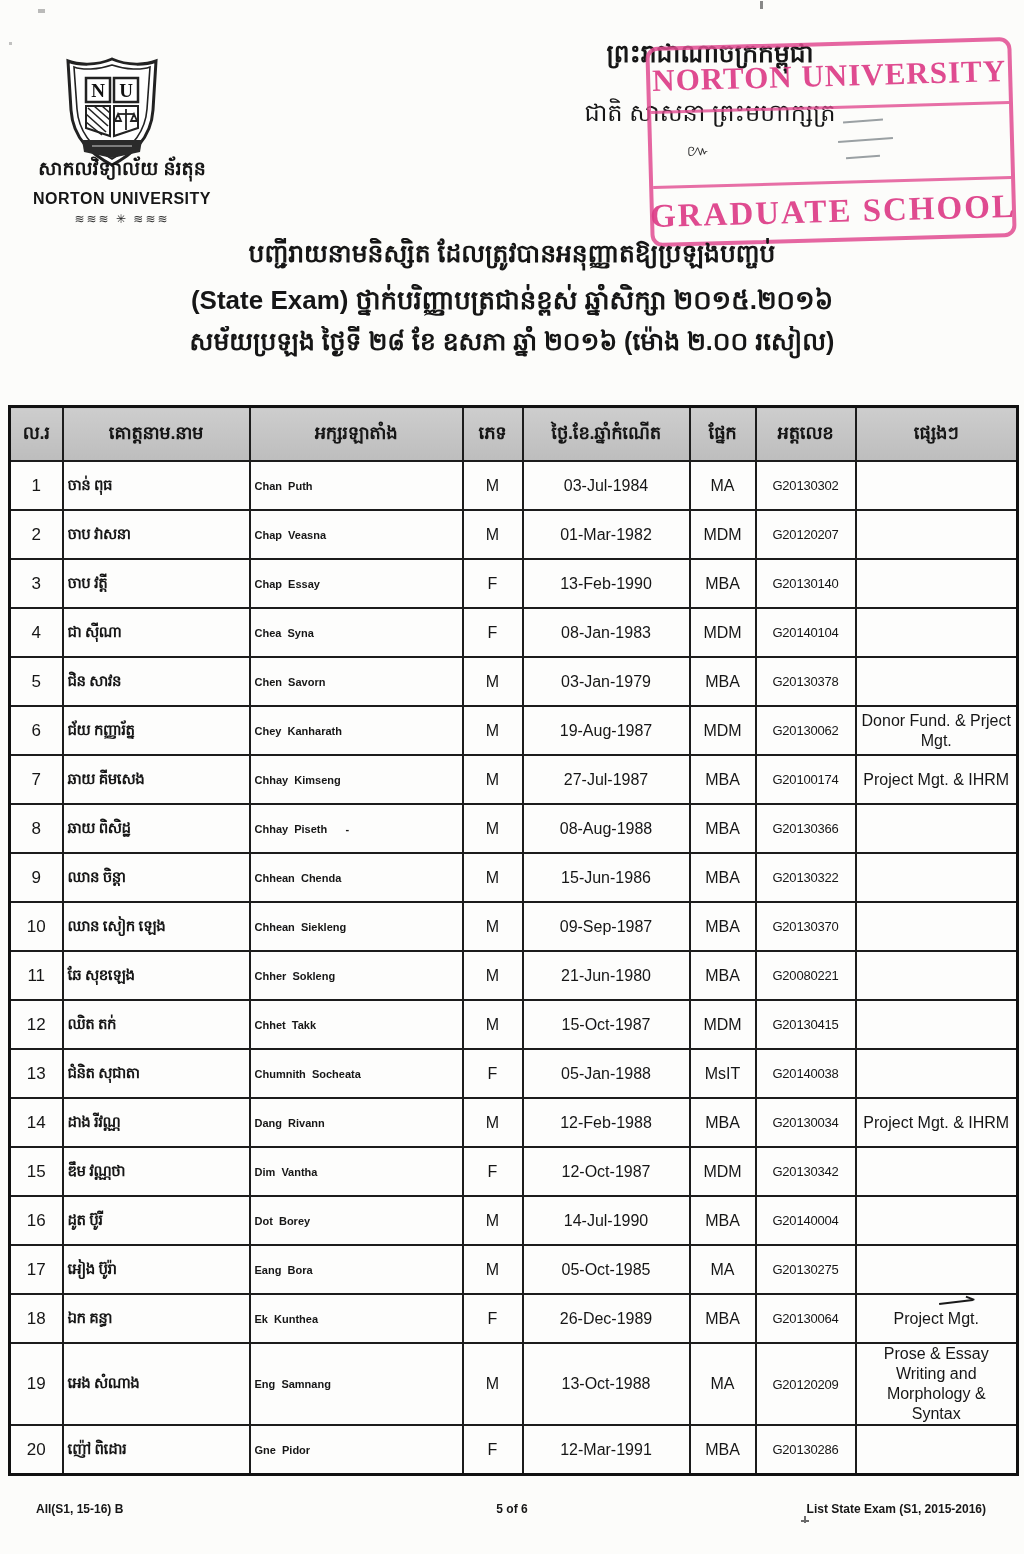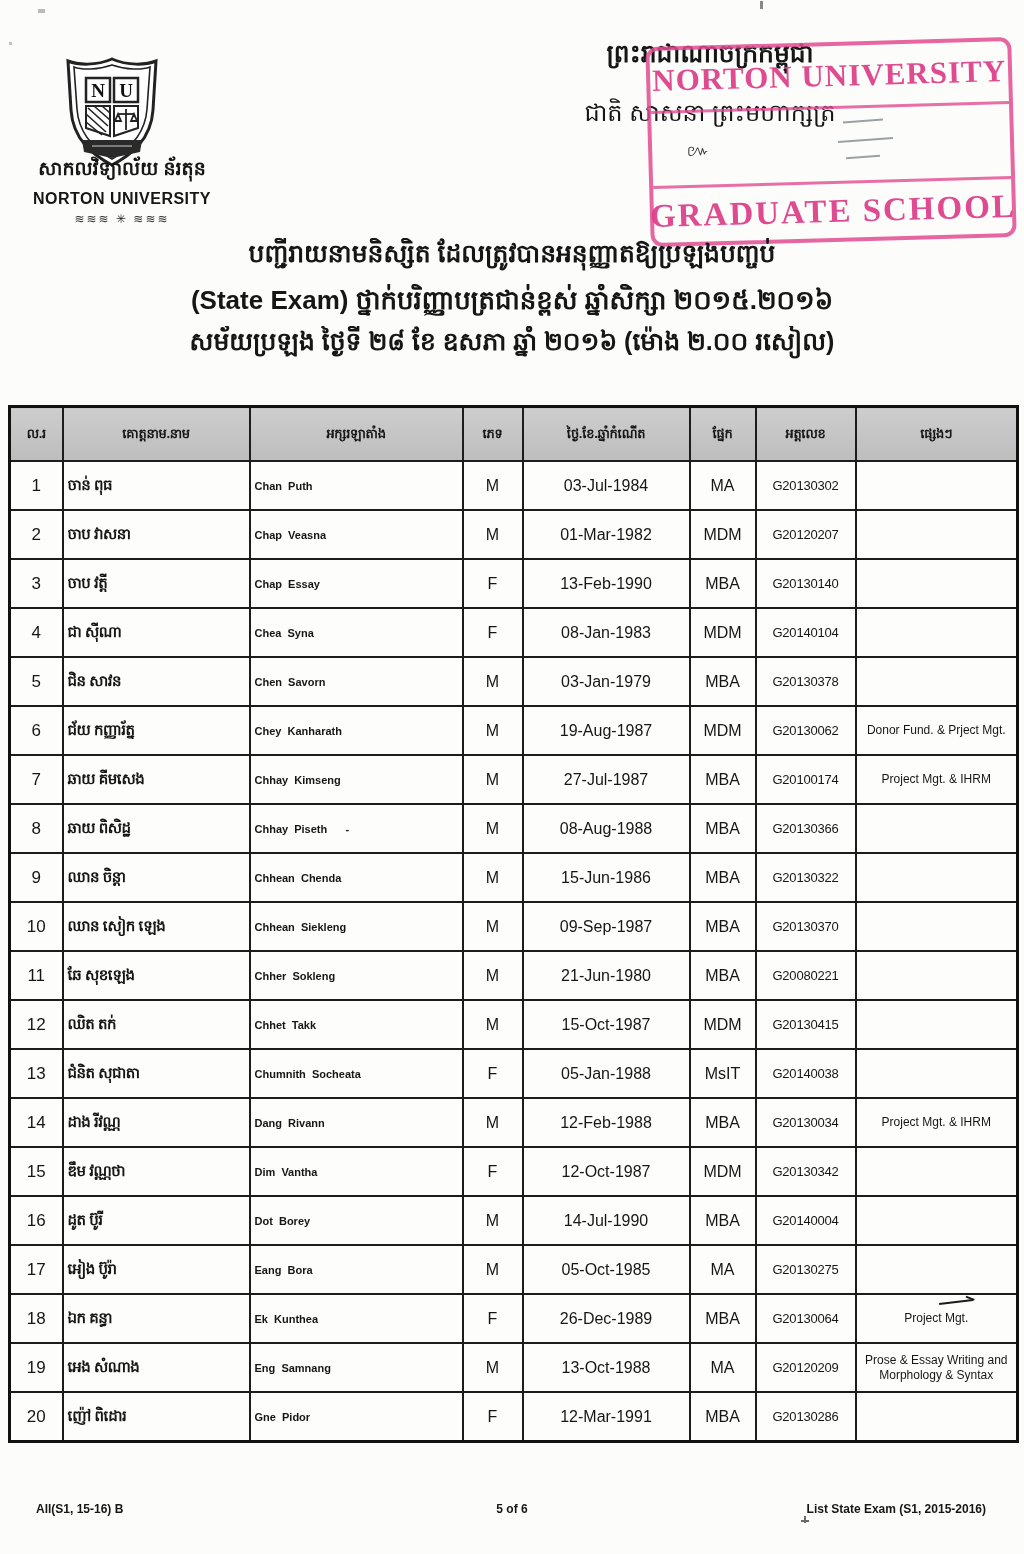--- a/index.html
+++ b/index.html
@@ -43,30 +43,30 @@
          white-space:nowrap;overflow:hidden;}
   .title1{top:238px;font-size:25px;}
   .title2{top:284px;font-size:26px;}
   .title3{top:326px;font-size:25px;}
 
   
   table.roster{position:absolute;left:8px;top:405px;width:1008px;
          border-collapse:collapse;table-layout:fixed;border:3px solid #111;}
   table.roster th,table.roster td{border:2px solid #1c1c1c;padding:0 4px;overflow:hidden;}
   table.roster th{height:52px;background:linear-gradient(#cdcdcd,#bdbdbd);
-         font-size:13px;font-weight:700;letter-spacing:-.3px;}
+         font-size:18px;font-weight:700;letter-spacing:-.3px;}
   table.roster td{height:47px;background:#fdfdfc;}
   td.col-no{text-align:center;font-size:17px;}
   td.col-name_khmer{font-weight:700;font-size:15px;padding-left:7px;letter-spacing:-.5px;}
   td.col-name_latin{font-size:11px;padding-left:8px;white-space:pre;font-weight:bold;}
   td.col-gender{text-align:center;font-size:16px;}
   td.col-dob{text-align:center;font-size:16px;}
   td.col-dept{text-align:center;font-size:16px;}
   td.col-id{text-align:center;font-size:13px;letter-spacing:-.2px;}
-  td.col-other{text-align:center;font-size:12px;line-height:1.25;position:relative;white-space:normal;}
+  td.col-other{text-align:center;font-size:16px;line-height:1.25;position:relative;white-space:normal;}
   th.khmer, td.col-name_khmer{font-family:"Liberation Sans",sans-serif;}
 
   .pen-squiggle{position:absolute;left:52%;top:6px;width:34px;height:0;
         border-top:2.5px solid #1a1a1a;transform:rotate(-7deg);}
   .pen-squiggle:after{content:"";position:absolute;right:-2px;top:-4px;width:9px;height:0;
         border-top:2px solid #1a1a1a;transform:rotate(28deg);}
 
   
   .footer{position:absolute;top:1502px;left:0;width:1024px;font-size:12px;font-weight:700;}
   .footer .f-left{position:absolute;left:36px;}

